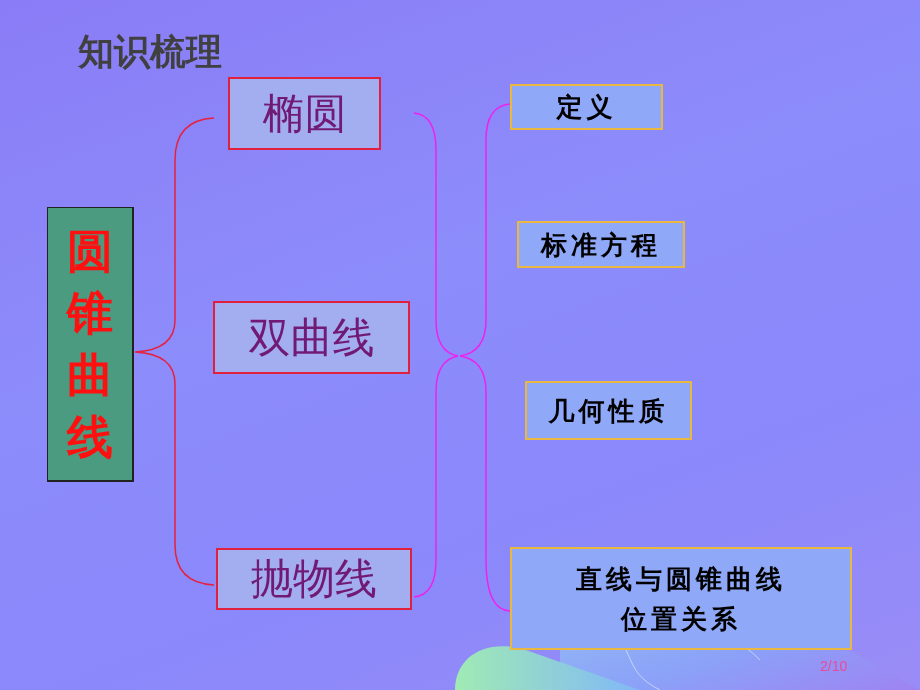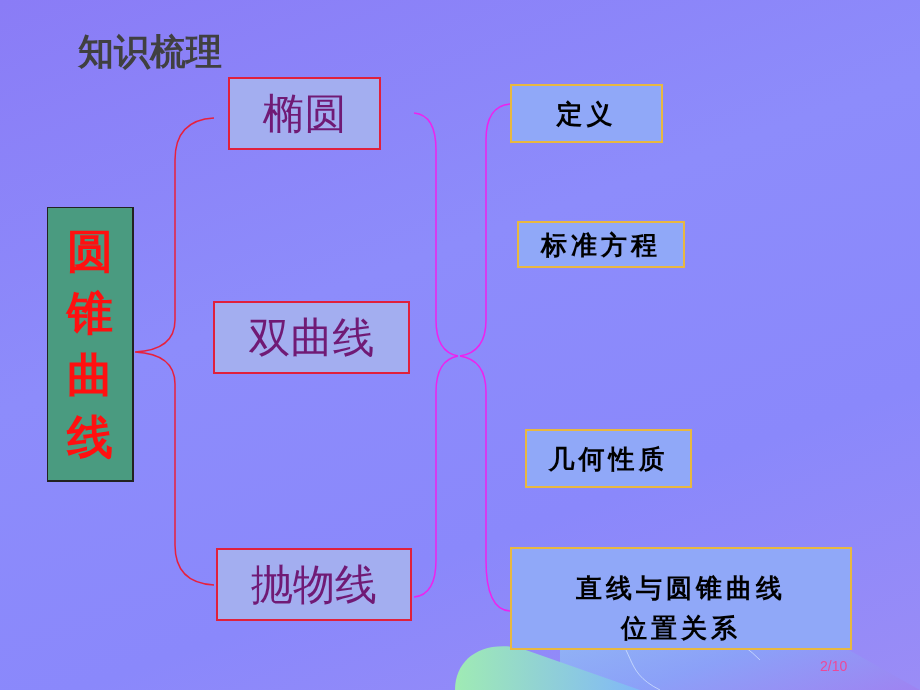--- a/index.html
+++ b/index.html
@@ -80,31 +80,31 @@
   <span>曲</span>
   <span>线</span>
 </div>
 
 <div class="mid" style="left:228px;top:77px;width:153px;height:73px;">
   <span>椭圆</span>
 </div>
 <div class="mid" style="left:213px;top:301px;width:197px;height:73px;">
   <span>双曲线</span>
 </div>
-<div class="mid" style="left:216px;top:548px;width:196px;height:73px;justify-content:center;">
+<div class="mid" style="left:216px;top:548px;width:196px;height:62px;justify-content:center;">
   <span>抛物线</span>
 </div>
 
-<div class="leaf" style="left:510px;top:84px;width:153px;height:59px;">
+<div class="leaf" style="left:510px;top:84px;width:153px;height:46px;">
   <span>定义</span>
 </div>
 <div class="leaf" style="left:517px;top:221px;width:168px;height:47px;">
   <span>标准方程</span>
 </div>
-<div class="leaf" style="left:525px;top:381px;width:167px;height:59px;margin-top:48px;">
+<div class="leaf" style="left:525px;top:381px;width:167px;height:59px;">
   <span>几何性质</span>
 </div>
-<div class="leaf" style="left:510px;top:547px;width:342px;height:103px;flex-direction:column;justify-content:flex-end;">
+<div class="leaf" style="left:510px;top:547px;width:342px;height:103px;flex-direction:column;">
   <span>直线与圆锥曲线</span>
   <span>位置关系</span>
 </div>
 
 <div class="page-num">2/10</div>
 
 </body></html>

